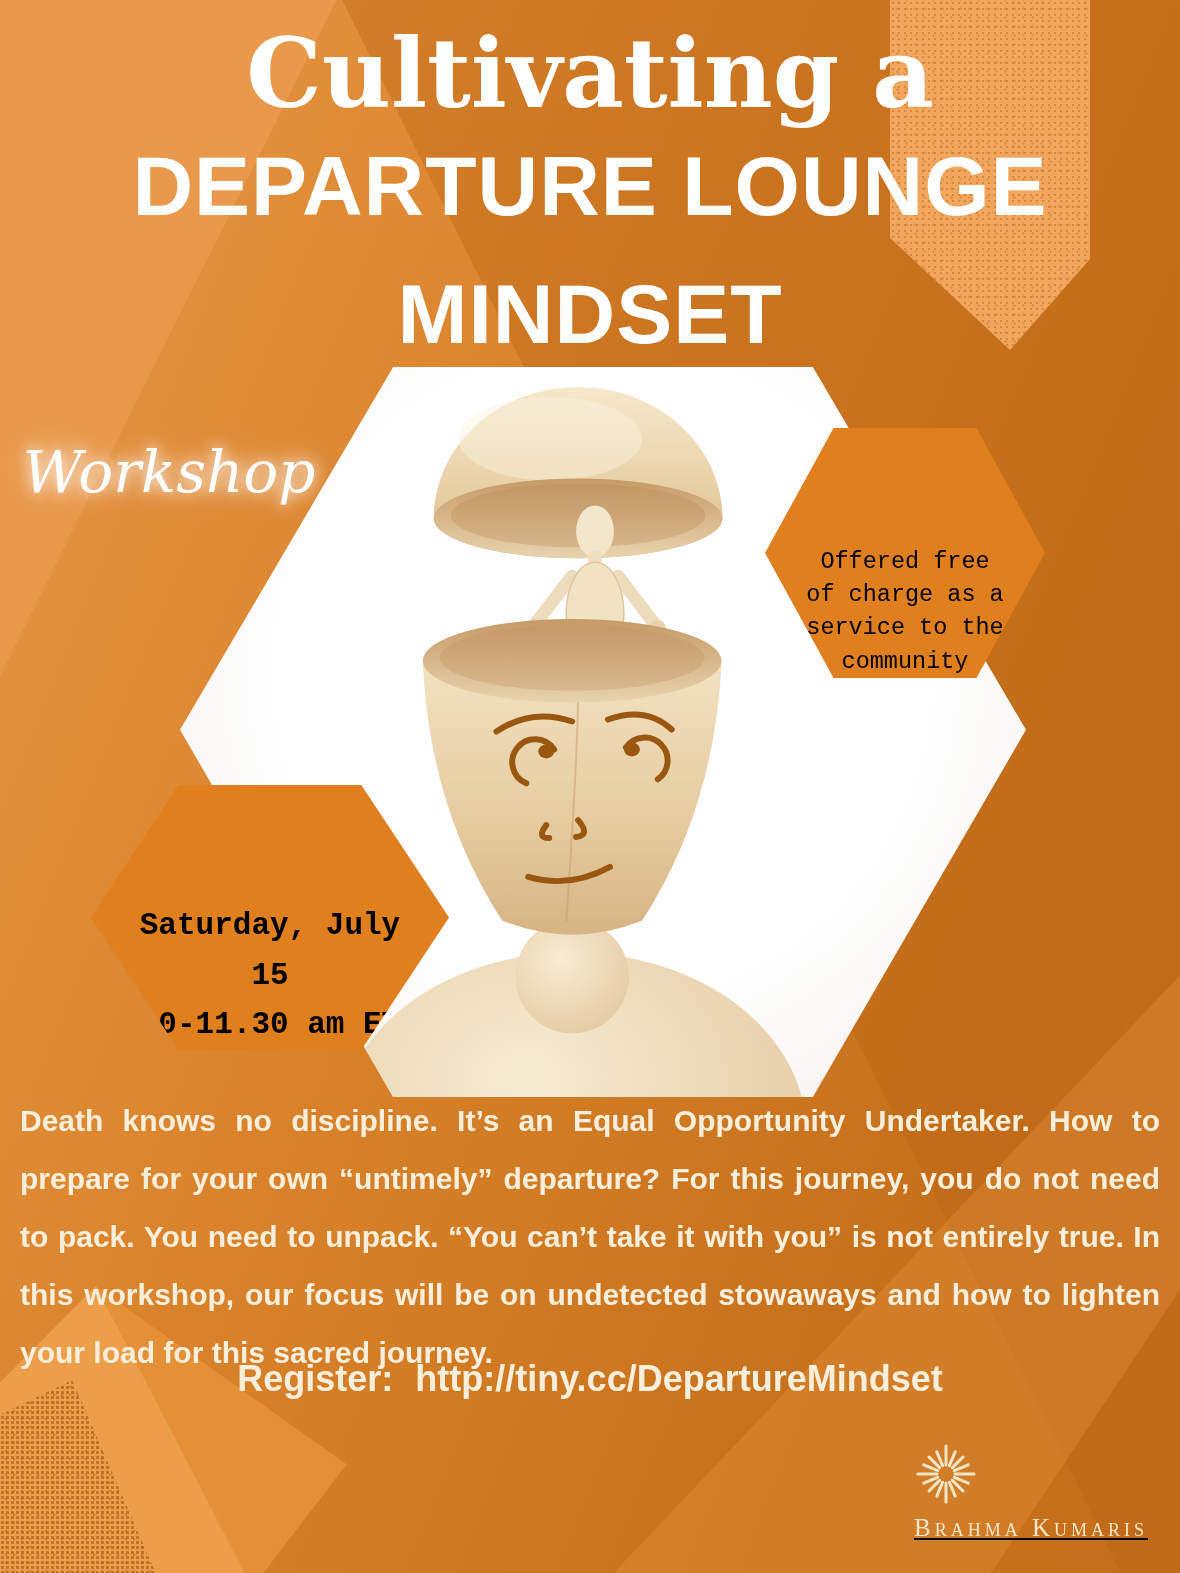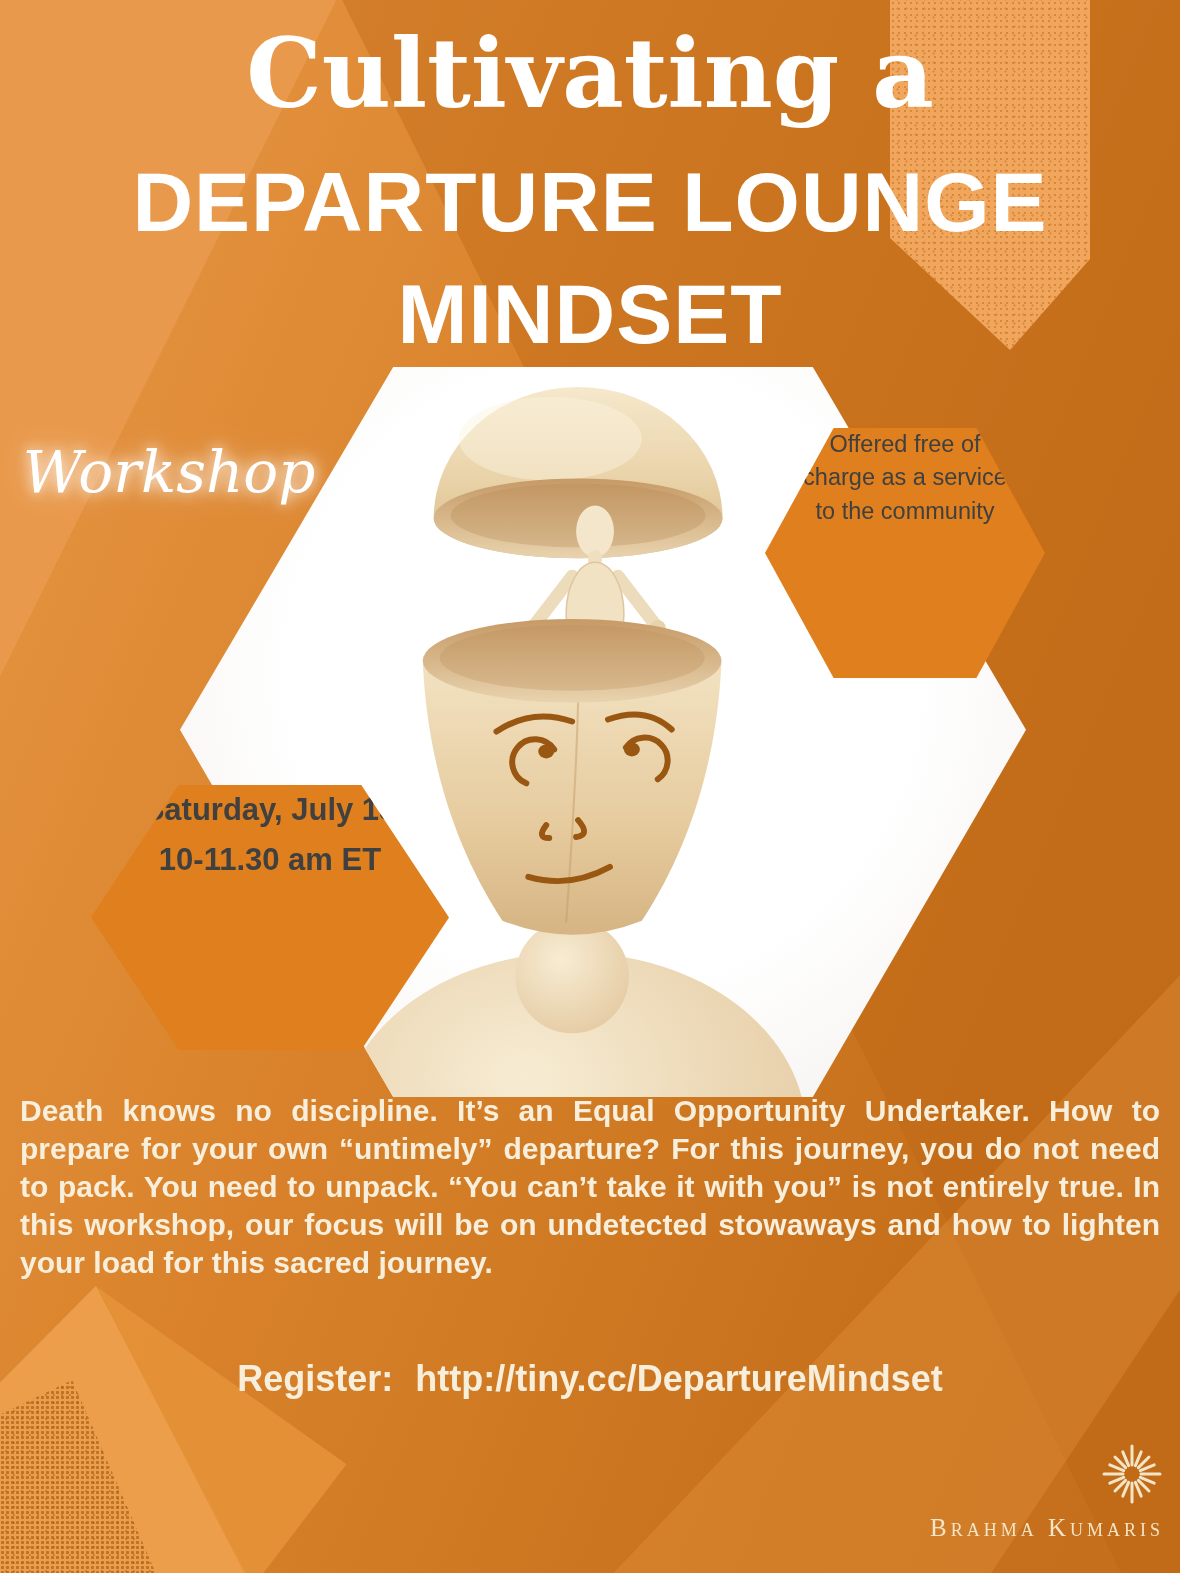--- a/index.html
+++ b/index.html
@@ -37,45 +37,45 @@
     background-image:
       radial-gradient(rgba(150,80,10,.55) 1.4px,transparent 1.5px),
       radial-gradient(rgba(150,80,10,.4) 1.1px,transparent 1.2px);
     background-size:5px 5px,8px 8px;background-position:0 0,2px 3px;}
   
   .hex-white{left:180px;top:367px;width:846px;height:730px;
     clip-path:polygon(0 49.7%,25.2% 0,74.8% 0,100% 49.7%,74.8% 100%,25.2% 100%);
     background:radial-gradient(ellipse at 50% 42%,#FFFFFF 52%,#F7F5F2 82%,#EFECE7 100%);}
   .hex-white svg{position:absolute;left:0;top:0;}
   
-  .hexbadge{display:flex;align-items:flex-start;justify-content:center;text-align:center;
+  .hexbadge{display:flex;align-items:flex-end;justify-content:center;text-align:center;
     clip-path:polygon(0 50%,24.5% 0,75.5% 0,100% 50%,75.5% 100%,24.5% 100%);
-    background:#DF7F1D;color:#404040;box-sizing:border-box;}
+    background:#DF7F1D;color:#000000;box-sizing:border-box;font-family:Liberation Mono, monospace;}
   .badge-free{left:765px;top:428px;width:280px;height:250px;padding:0 36px;
     font-size:23.5px;line-height:1.42;font-weight:400;}
   .badge-date{left:91px;top:785px;width:358px;height:265px;padding:0 40px;
     font-size:31px;line-height:1.6;font-weight:700;}
   
   .title-script{left:0;top:18px;width:100%;text-align:center;color:#fff;
     font-family:"DejaVu Serif",serif;font-weight:700;font-size:95px;}
   .title-main{left:0;width:100%;text-align:center;color:#fff;
     font-weight:800;font-size:84px;letter-spacing:1px;line-height:1;}
-  .t1{top:160px;} .t2{top:272px;}
+  .t1{top:144px;} .t2{top:272px;}
   .workshop{left:14px;top:438px;width:310px;text-align:center;color:#fff;
     font-family:"DejaVu Serif",serif;font-style:italic;font-size:58px;
     text-shadow:0 0 14px rgba(255,255,255,.95),0 0 32px rgba(255,255,255,.55);}
   .description{left:20px;top:1092px;width:1140px;color:#F7EFDC;
-    font-size:30px;font-weight:700;line-height:38px;text-align:justify;}
+    font-size:30px;font-weight:700;line-height:58px;text-align:justify;}
   .register{left:0;top:1358px;width:100%;text-align:center;color:#F7EFDC;
     font-size:36px;font-weight:700;}
   .register span{margin:0 6px;}
   .address{left:0;top:1438px;width:100%;text-align:center;color:#3E3B37;
     font-size:27.5px;line-height:42px;font-weight:400;}
   .brand{right:16px;top:1442px;width:250px;display:flex;flex-direction:column;
-    align-items:flex-end;gap:8px;}
+    align-items:flex-start;gap:8px;text-decoration:underline;}
   .brand-name{color:#F3E5C6;font-family:"Liberation Serif",serif;
     font-variant:small-caps;font-size:25px;letter-spacing:4px;white-space:nowrap;}
 </style>
 </head>
 <body>
 
 <div class="poster">
 
   <div class="abs band-dark"></div>
   <div class="abs wedge-light"></div>

